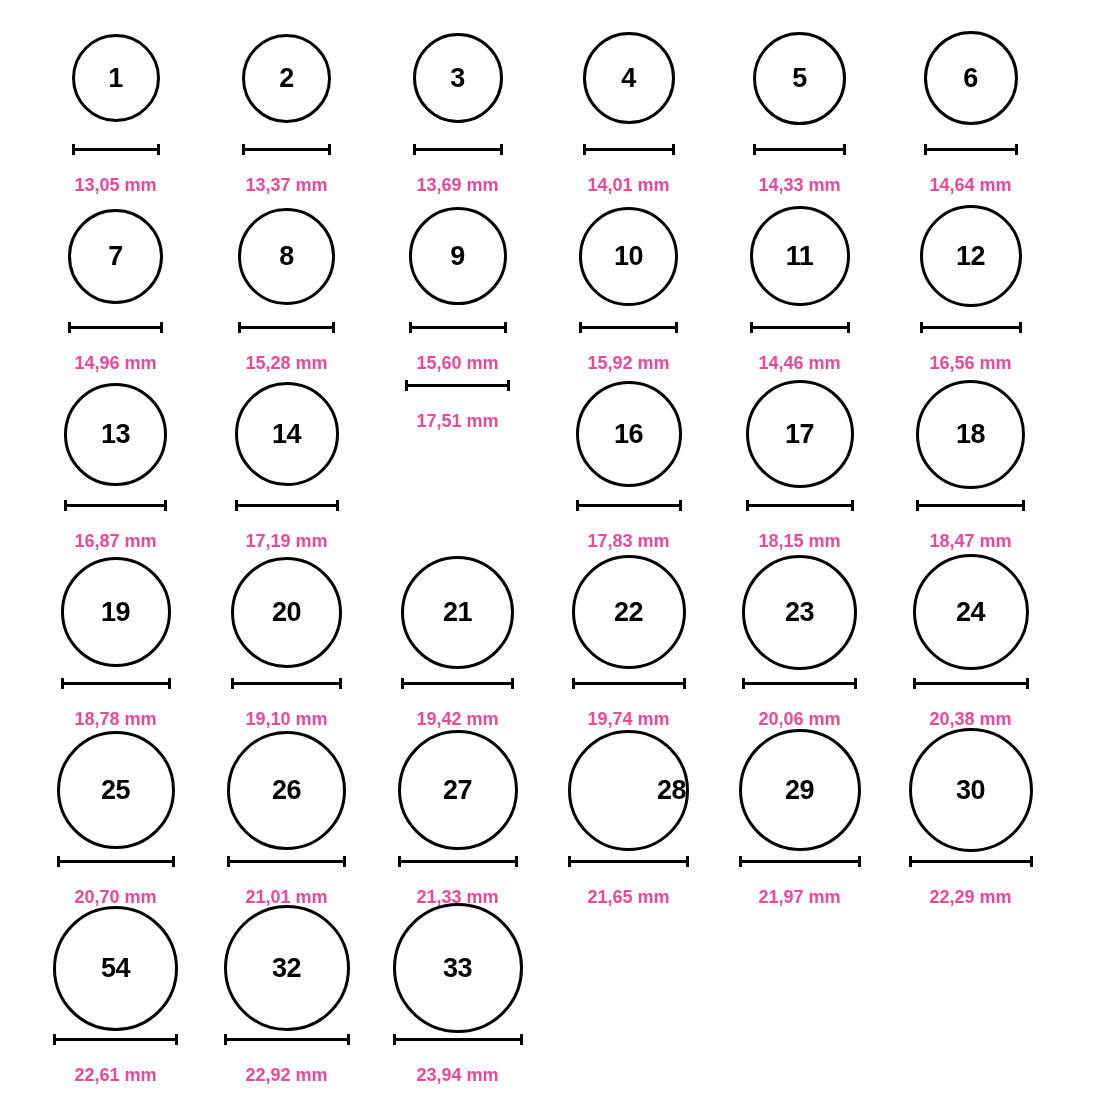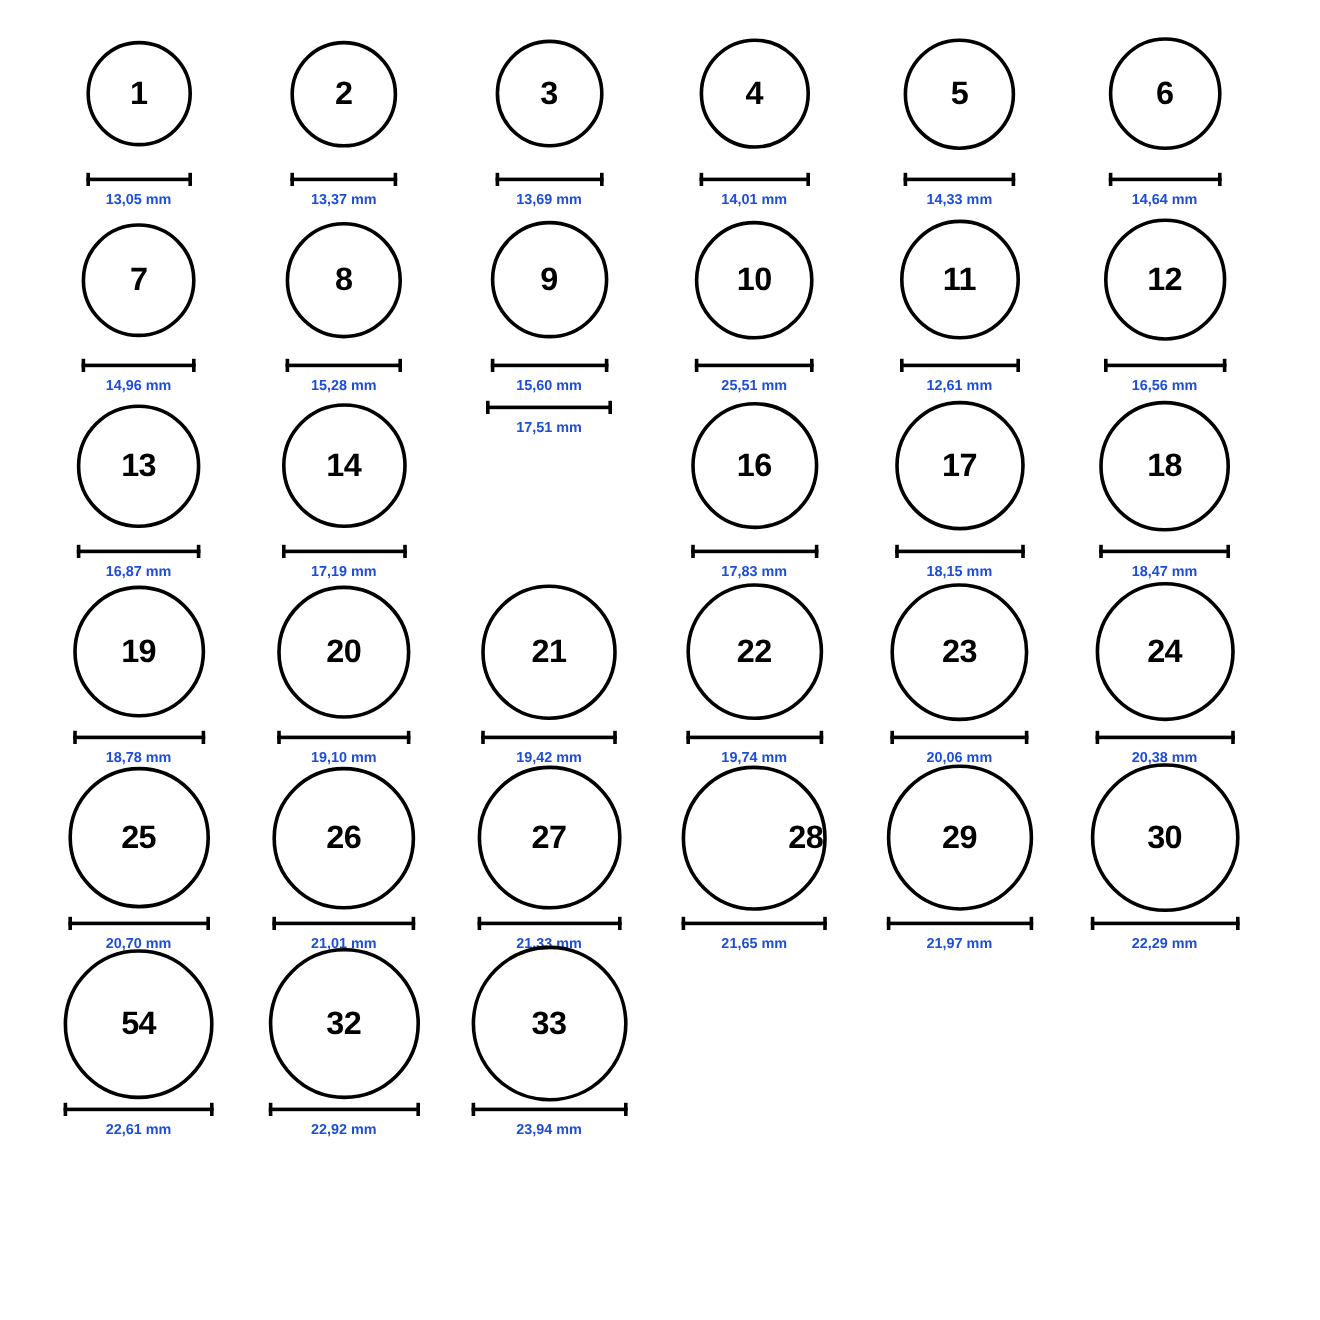--- a/index.html
+++ b/index.html
@@ -70,24 +70,24 @@
   .measure .tick {
     position: absolute;
     top: 0;
     width: 3px;
     height: 11px;
     background: #000000;
   }
   .measure .tick.left { left: 0; }
   .measure .tick.right { right: 0; }
   .mm-label {
-    margin-top: 4px;
-    font-size: 12px;
+    margin-top: 20px;
+    font-size: 18px;
     font-weight: bold;
-    color: #1d4ed8;
+    color: #ec4899;
     white-space: nowrap;
   }
 </style>
 </head>
 <body>
 
 <div id="sizer-chart">
     <div class="row">
       <div class="cell">
         <div class="ring-wrap">
@@ -212,34 +212,34 @@
         <div class="ring-wrap">
           <div class="ring" style="width: 99px; height: 99px;">
             <span class="ring-label">10</span>
           </div>
         </div>
         <div class="measure" style="width: 99px;">
           <div class="bar"></div>
           <div class="tick left"></div>
           <div class="tick right"></div>
         </div>
-        <div class="mm-label">25,51 mm</div>
+        <div class="mm-label">15,92 mm</div>
       </div>
       <div class="cell">
         <div class="ring-wrap">
           <div class="ring" style="width: 100px; height: 100px;">
             <span class="ring-label">11</span>
           </div>
         </div>
         <div class="measure" style="width: 100px;">
           <div class="bar"></div>
           <div class="tick left"></div>
           <div class="tick right"></div>
         </div>
-        <div class="mm-label">12,61 mm</div>
+        <div class="mm-label">14,46 mm</div>
       </div>
       <div class="cell">
         <div class="ring-wrap">
           <div class="ring" style="width: 102px; height: 102px;">
             <span class="ring-label">12</span>
           </div>
         </div>
         <div class="measure" style="width: 102px;">
           <div class="bar"></div>
           <div class="tick left"></div>

